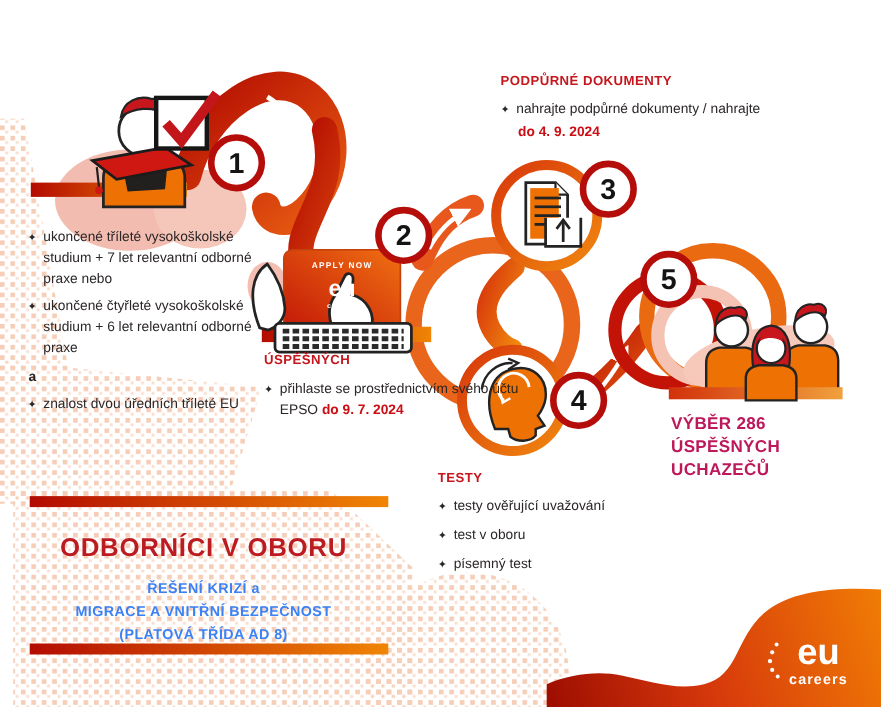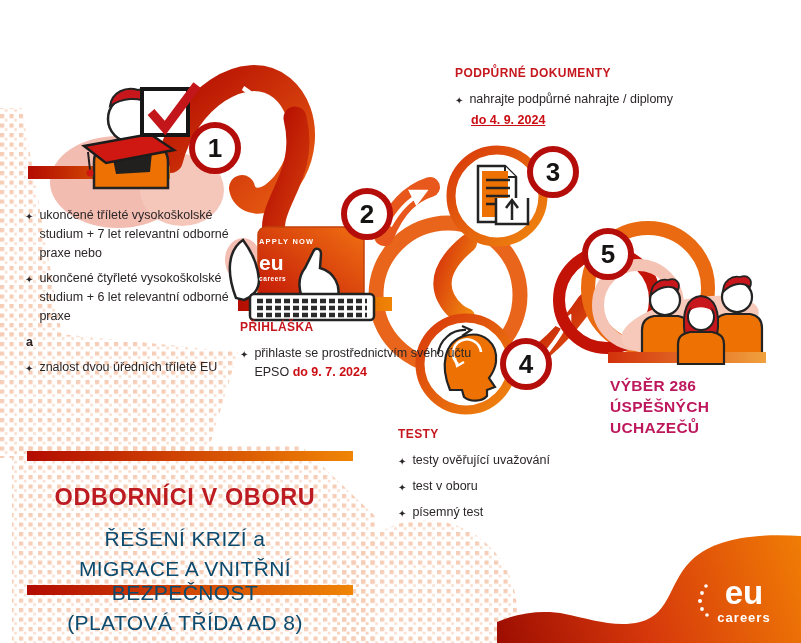--- a/index.html
+++ b/index.html
@@ -19,22 +19,22 @@
   .deadline{color:#cb0e14;font-weight:800;}
   .badge{
     position:absolute;z-index:3;width:40px;height:40px;border-radius:50%;
     background:#fff;border:6px solid #b50d0a;color:#161313;
     display:flex;align-items:center;justify-content:center;
     font-size:26px;font-weight:800;
   }
   .vyber{font-size:15.5px;font-weight:800;color:#be185d;line-height:1.35;letter-spacing:.3px;}
   .footer{width:350px;text-align:center;}
   .f1{font-size:23.5px;font-weight:800;color:#bd1b22;letter-spacing:.6px;margin:16px;}
-  .f2{font-size:21px;font-weight:400;color:#0c4a6e;letter-spacing:.4px;margin:6px 0 0 0;}
-  .scr-txt{position:absolute;z-index:2;color:#fff;text-align:left;}
+  .f2{font-size:13px;font-weight:700;color:#3b82f6;letter-spacing:.4px;margin:6px 0 0 0;}
+  .scr-txt{position:absolute;z-index:2;color:#fff;text-align:center;}
   .apply{font-size:7.5px;font-weight:800;letter-spacing:1.2px;}
   .scr-eu{font-size:21px;font-weight:800;line-height:1;}
   .scr-careers{font-size:6.5px;font-weight:700;letter-spacing:.6px;}
   .brand{position:absolute;z-index:3;color:#fff;text-align:center;}
   .brand-eu{font-size:33px;font-weight:800;line-height:1;}
   .brand-careers{font-size:13px;font-weight:700;letter-spacing:1px;margin-top:1px;}
 </style>
 </head>
 <body>
 
@@ -216,38 +216,38 @@
       </div>
       <div class="conn">a</div>
       <div class="li">
         <span class="blt">✦</span>
         <span>znalost dvou úředních tříleté EU</span>
       </div>
     </div>
   </div>
 
   <div class="txt" style="left:240px;top:320px;width:238px;">
-    <h2 class="step-title">PŘIHLÁŠKA</h2>
+    <h2 class="step-title">ÚSPĚŠNÝCH</h2>
     <div class="body-txt">
       <div class="li">
         <span class="blt">✦</span>
         <span><span>přihlaste se prostřednictvím svého účtu EPSO</span>
         <span class="deadline">do 9. 7. 2024</span></span>
       </div>
     </div>
   </div>
 
   <div class="txt" style="left:455px;top:66px;width:280px;">
     <h2 class="step-title">PODPŮRNÉ DOKUMENTY</h2>
     <div class="body-txt">
       <div class="li" style="margin-bottom:2px;">
         <span class="blt">✦</span>
-        <span>nahrajte podpůrné nahrajte / diplomy</span>
-      </div>
-      <div class="deadline" style="margin-left:16px;text-decoration:underline;">do 4. 9. 2024</div>
+        <span>nahrajte podpůrné dokumenty / nahrajte</span>
+      </div>
+      <div class="deadline" style="margin-left:16px;">do 4. 9. 2024</div>
     </div>
   </div>
 
   <div class="txt" style="left:398px;top:427px;width:220px;">
     <h2 class="step-title">TESTY</h2>
     <div class="body-txt">
       <div class="li">
         <span class="blt">✦</span>
         <span>testy ověřující uvažování</span>
       </div>

